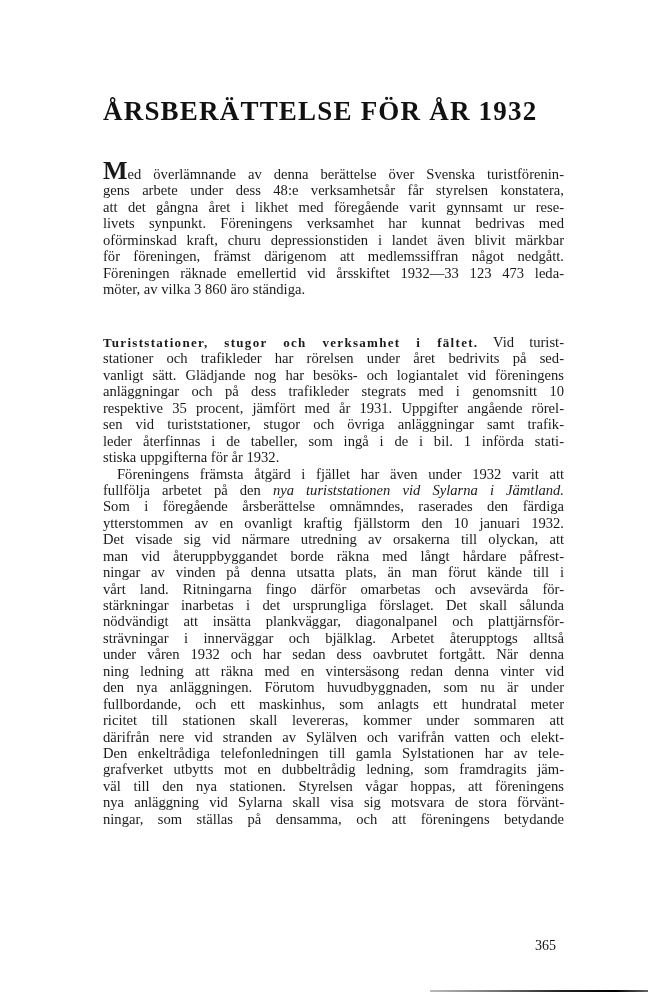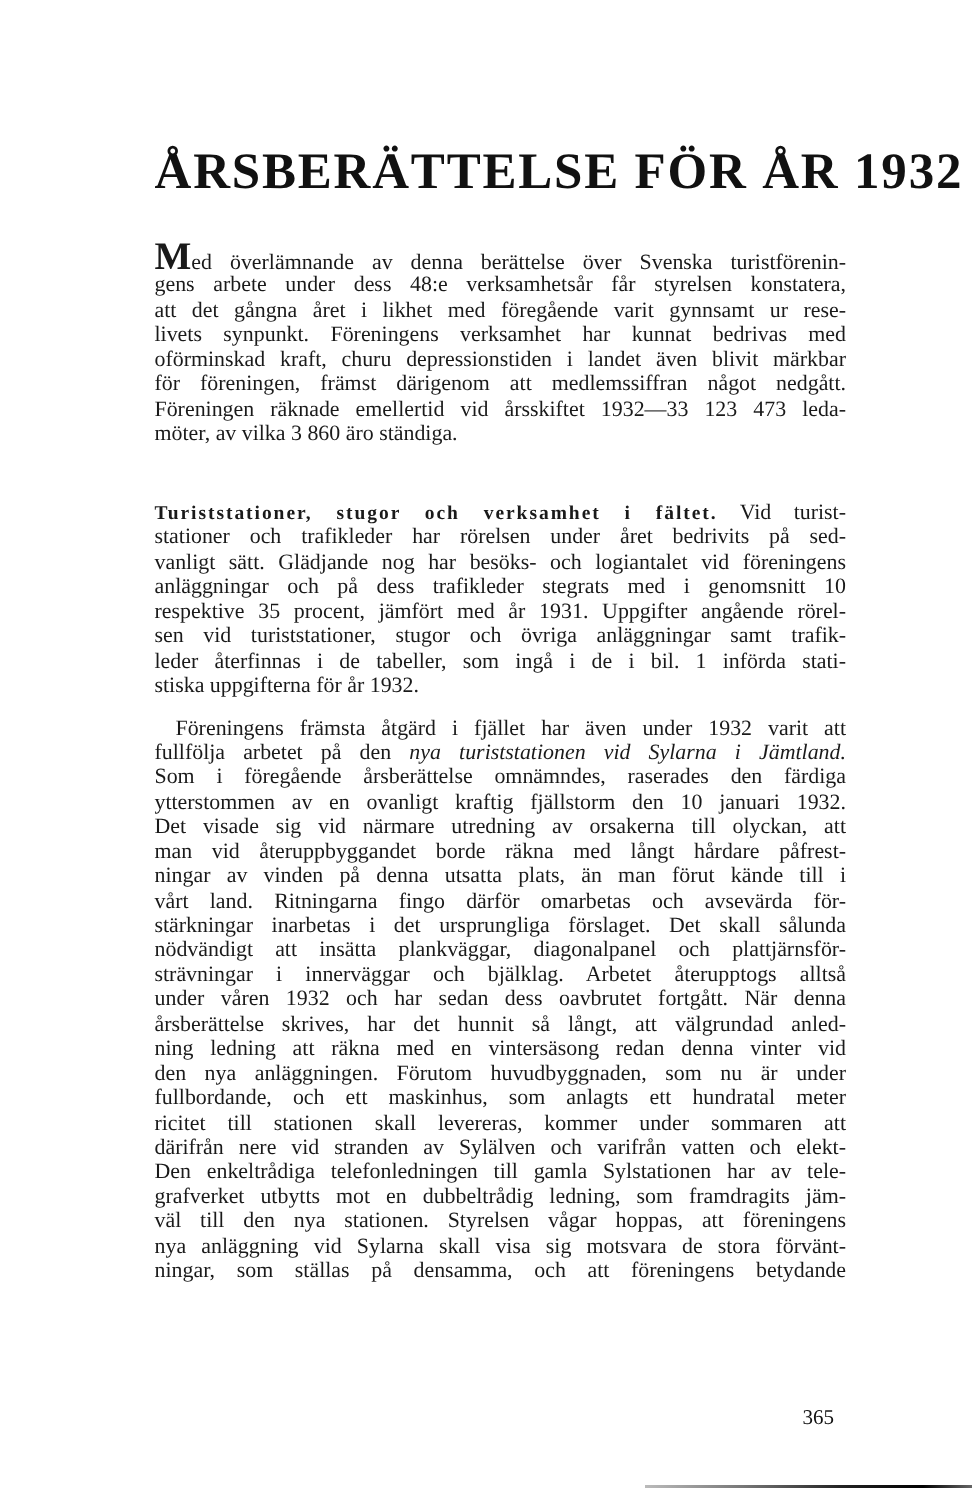--- a/index.html
+++ b/index.html
@@ -2,32 +2,32 @@
 <html><head>
   <meta charset="utf-8">
   <style>
     html, body { margin: 0; padding: 0; }
     body {
       width: 648px; height: 992px; background: #ffffff; position: relative; overflow: hidden;
       font-family: "Liberation Serif", "DejaVu Serif", serif; color: #1a1a1a;
     }
     .page-title {
       position: absolute; left: 103px; top: 96px; width: 460px;
-      font-size: 34px; font-weight: bold; letter-spacing: 1.2px; white-space: nowrap;
+      font-size: 27px; font-weight: bold; letter-spacing: 1.2px; white-space: nowrap;
       color: #111;
     }
     .body-text {
       position: absolute; left: 103px; width: 461px;
       font-size: 14.6px; line-height: 16.45px; text-align: justify;
     }
     .line { display: block; white-space: nowrap; text-align: justify; text-align-last: justify; height: 16.45px; }
     .line.last { text-align-last: left; }
     .dropcap { font-size: 26px; font-weight: bold; line-height: 10px; }
     .section-heading { font-weight: bold; letter-spacing: 1.3px; font-size: 13px; }
-    .indent { padding-left: 14px; margin-top: 12px; }
+    .indent { padding-left: 14px; }
     em { font-style: italic; margin-top: 20px; }
     .page-number {
       position: absolute; left: 535px; top: 938px; font-size: 14px; color: #111;
     }
     .scan-edge {
       position: absolute; left: 430px; top: 990px; width: 218px; height: 2px;
       background: linear-gradient(to right, #bbb 0%, #777 30%, #222 60%, #000 85%, #666 100%);
     }
   </style>
 </head>
@@ -63,21 +63,20 @@
     <span class="line">Som i föregående årsberättelse omnämndes, raserades den färdiga</span>
     <span class="line">ytterstommen av en ovanligt kraftig fjällstorm den 10 januari 1932.</span>
     <span class="line">Det visade sig vid närmare utredning av orsakerna till olyckan, att</span>
     <span class="line">man vid återuppbyggandet borde räkna med långt hårdare påfrest-</span>
     <span class="line">ningar av vinden på denna utsatta plats, än man förut kände till i</span>
     <span class="line">vårt land. Ritningarna fingo därför omarbetas och avsevärda för-</span>
     <span class="line">stärkningar inarbetas i det ursprungliga förslaget. Det skall sålunda</span>
     <span class="line">nödvändigt att insätta plankväggar, diagonalpanel och plattjärnsför-</span>
     <span class="line">strävningar i innerväggar och bjälklag. Arbetet återupptogs alltså</span>
     <span class="line">under våren 1932 och har sedan dess oavbrutet fortgått. När denna</span>
-    <span class="line">årsberättelse skrives, har det hunnit så långt, att välgrundad anled-</span>
     <span class="line">ning ledning att räkna med en vintersäsong redan denna vinter vid</span>
     <span class="line">den nya anläggningen. Förutom huvudbyggnaden, som nu är under</span>
     <span class="line">fullbordande, och ett maskinhus, som anlagts ett hundratal meter</span>
     <span class="line">ricitet till stationen skall levereras, kommer under sommaren att</span>
     <span class="line">därifrån nere vid stranden av Sylälven och varifrån vatten och elekt-</span>
     <span class="line">Den enkeltrådiga telefonledningen till gamla Sylstationen har av tele-</span>
     <span class="line">grafverket utbytts mot en dubbeltrådig ledning, som framdragits jäm-</span>
     <span class="line">väl till den nya stationen. Styrelsen vågar hoppas, att föreningens</span>
     <span class="line">nya anläggning vid Sylarna skall visa sig motsvara de stora förvänt-</span>
     <span class="line">ningar, som ställas på densamma, och att föreningens betydande</span>

